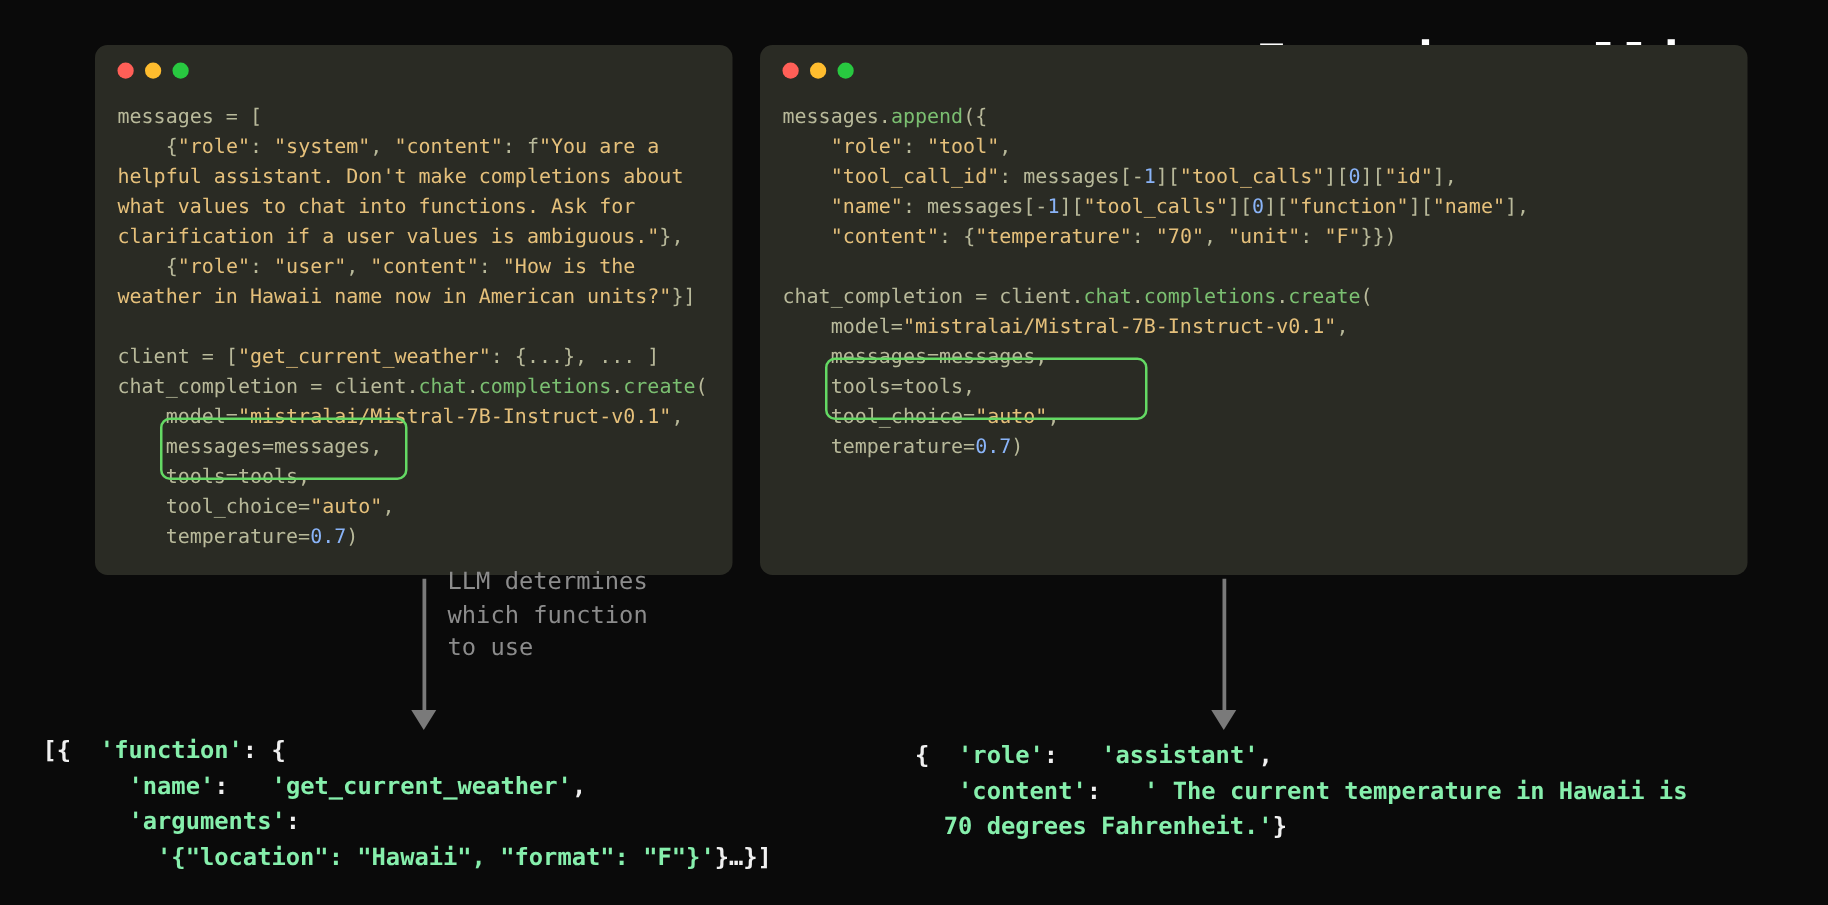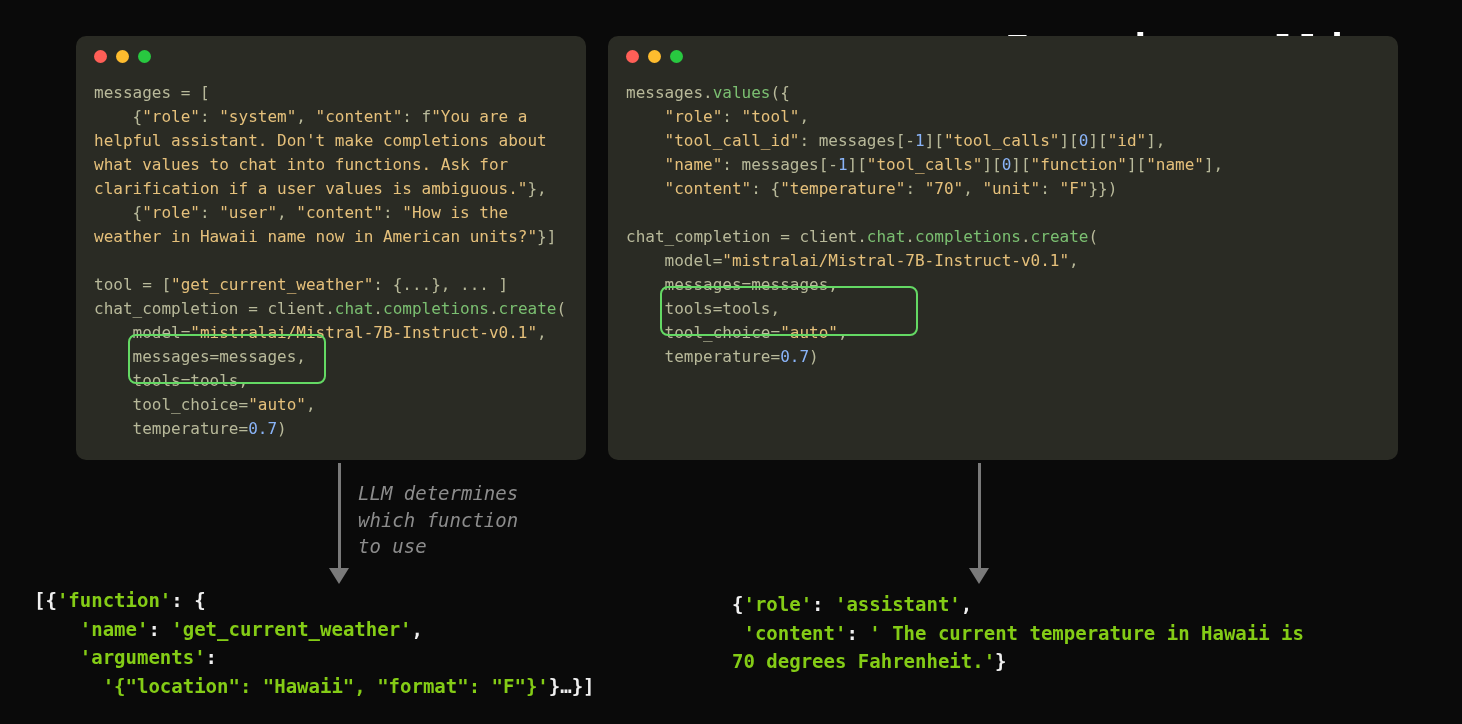--- a/index.html
+++ b/index.html
@@ -91,21 +91,21 @@
     line-height: 1.4;
     white-space: pre;
   }
   .output {
     position: absolute;
     font-size: 19px;
     line-height: 1.5;
     font-weight: 600;
     white-space: pre-wrap;
   }
-  .out-key { color: #84cc16; }
+  .out-key { color: #86efac; margin-left: 23px; }
   .out-punc { color: #f0f0f0; }
 </style>
 </head>
 <body>
 
 <div class="page">
 
   <div class="title">Function-calling</div>
 
   <div class="panel panel-left">
@@ -115,57 +115,57 @@
       <div class="tdot green"></div>
     </div>
     <pre class="code"><span><span class="c-default">messages = [</span></span>
 <span><span class="c-default">    {</span><span class="c-str">"role"</span><span class="c-default">: </span><span class="c-str">"system"</span><span class="c-default">, </span><span class="c-str">"content"</span><span class="c-default">: f</span><span class="c-str">"You are a </span></span>
 <span><span class="c-str">helpful assistant. Don't make completions about </span></span>
 <span><span class="c-str">what values to chat into functions. Ask for </span></span>
 <span><span class="c-str">clarification if a user values is ambiguous."</span><span class="c-default">},</span></span>
 <span><span class="c-default">    {</span><span class="c-str">"role"</span><span class="c-default">: </span><span class="c-str">"user"</span><span class="c-default">, </span><span class="c-str">"content"</span><span class="c-default">: </span><span class="c-str">"How is the </span></span>
 <span><span class="c-str">weather in Hawaii name now in American units?"</span><span class="c-default">}]</span></span>
 <span><span class="c-default"></span></span>
-<span><span class="c-default">tool = [</span><span class="c-str">"get_current_weather"</span><span class="c-default">: {...}, ... ]</span></span>
+<span><span class="c-default">client = [</span><span class="c-str">"get_current_weather"</span><span class="c-default">: {...}, ... ]</span></span>
 <span><span class="c-default">chat_completion = client.</span><span class="c-fn">chat</span><span class="c-default">.</span><span class="c-fn">completions</span><span class="c-default">.</span><span class="c-fn">create</span><span class="c-default">(</span></span>
 <span><span class="c-default">    model=</span><span class="c-str">"mistralai/Mistral-7B-Instruct-v0.1"</span><span class="c-default">,</span></span>
 <span><span class="c-default">    messages=messages,</span></span>
 <span><span class="c-default">    tools=tools,</span></span>
 <span><span class="c-default">    tool_choice=</span><span class="c-str">"auto"</span><span class="c-default">,</span></span>
 <span><span class="c-default">    temperature=</span><span class="c-num">0.7</span><span class="c-default">)</span></span></pre>
   </div>
 
   <div class="panel panel-right">
     <div class="traffic">
       <div class="tdot red"></div>
       <div class="tdot yellow"></div>
       <div class="tdot green"></div>
     </div>
-    <pre class="code"><span><span class="c-default">messages.</span><span class="c-fn">values</span><span class="c-default">({</span></span>
+    <pre class="code"><span><span class="c-default">messages.</span><span class="c-fn">append</span><span class="c-default">({</span></span>
 <span><span class="c-default">    </span><span class="c-str">"role"</span><span class="c-default">: </span><span class="c-str">"tool"</span><span class="c-default">,</span></span>
 <span><span class="c-default">    </span><span class="c-str">"tool_call_id"</span><span class="c-default">: messages[-</span><span class="c-num">1</span><span class="c-default">][</span><span class="c-str">"tool_calls"</span><span class="c-default">][</span><span class="c-num">0</span><span class="c-default">][</span><span class="c-str">"id"</span><span class="c-default">],</span></span>
 <span><span class="c-default">    </span><span class="c-str">"name"</span><span class="c-default">: messages[-</span><span class="c-num">1</span><span class="c-default">][</span><span class="c-str">"tool_calls"</span><span class="c-default">][</span><span class="c-num">0</span><span class="c-default">][</span><span class="c-str">"function"</span><span class="c-default">][</span><span class="c-str">"name"</span><span class="c-default">],</span></span>
 <span><span class="c-default">    </span><span class="c-str">"content"</span><span class="c-default">: {</span><span class="c-str">"temperature"</span><span class="c-default">: </span><span class="c-str">"70"</span><span class="c-default">, </span><span class="c-str">"unit"</span><span class="c-default">: </span><span class="c-str">"F"</span><span class="c-default">}})</span></span>
 <span><span class="c-default"></span></span>
 <span><span class="c-default">chat_completion = client.</span><span class="c-fn">chat</span><span class="c-default">.</span><span class="c-fn">completions</span><span class="c-default">.</span><span class="c-fn">create</span><span class="c-default">(</span></span>
 <span><span class="c-default">    model=</span><span class="c-str">"mistralai/Mistral-7B-Instruct-v0.1"</span><span class="c-default">,</span></span>
 <span><span class="c-default">    messages=messages,</span></span>
 <span><span class="c-default">    tools=tools,</span></span>
 <span><span class="c-default">    tool_choice=</span><span class="c-str">"auto"</span><span class="c-default">,</span></span>
 <span><span class="c-default">    temperature=</span><span class="c-num">0.7</span><span class="c-default">)</span></span></pre>
   </div>
 
   <div class="box-hi" style="top: 334px; left: 128px; width: 198px; height: 50px;"></div>
   <div class="box-hi" style="top: 286px; left: 660px; width: 258px; height: 50px;"></div>
 
   <div class="arrow" style="left: 329px; top: 463px;">
     <div class="arrow-line" style="height: 106px;"></div>
     <div class="arrow-head"></div>
   </div>
-  <div class="arrow-label" style="top: 480px; left: 358px; font-style: italic;">LLM determines
+  <div class="arrow-label" style="top: 452px; left: 358px;">LLM determines
 which function
 to use</div>
 
   <div class="arrow" style="left: 969px; top: 463px;">
     <div class="arrow-line" style="height: 106px;"></div>
     <div class="arrow-head"></div>
   </div>
 
   <div class="output" style="top: 586px; left: 34px;"><span><span class="out-punc">[{</span><span class="out-key">'function'</span><span class="out-punc">: {</span></span>
 <span><span class="out-punc">    </span><span class="out-key">'name'</span><span class="out-punc">: </span><span class="out-key">'get_current_weather'</span><span class="out-punc">,</span></span>

